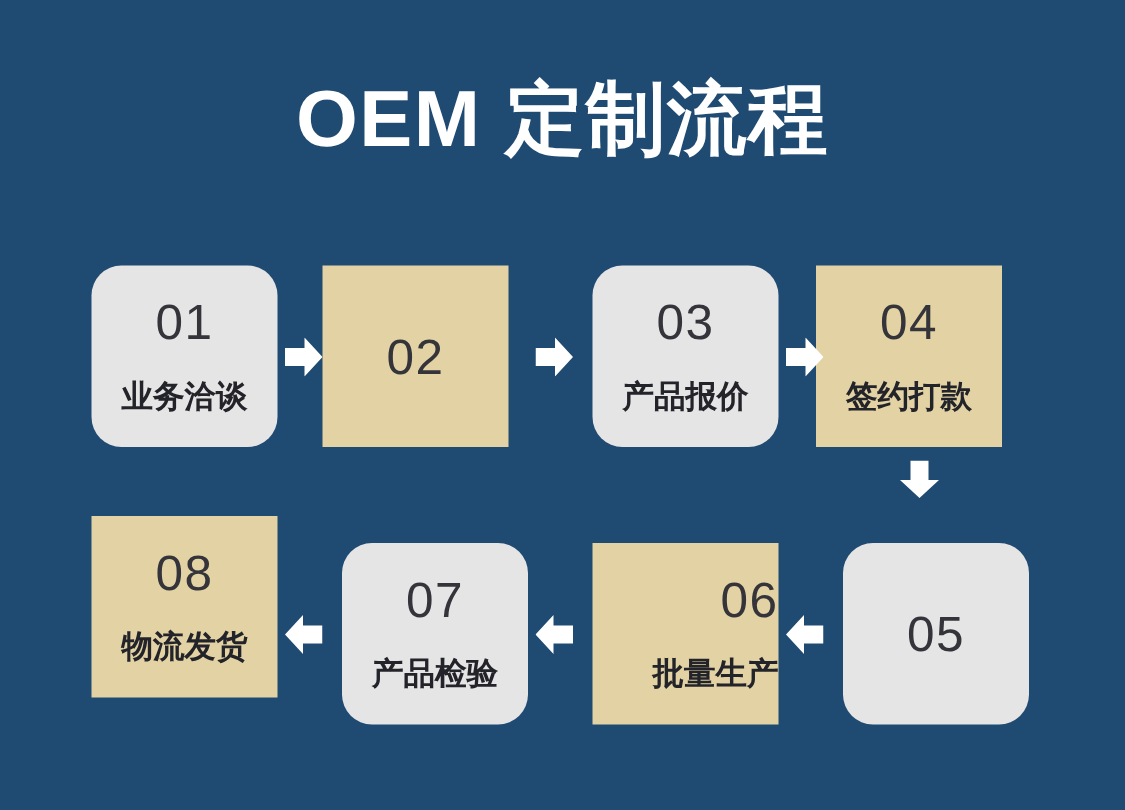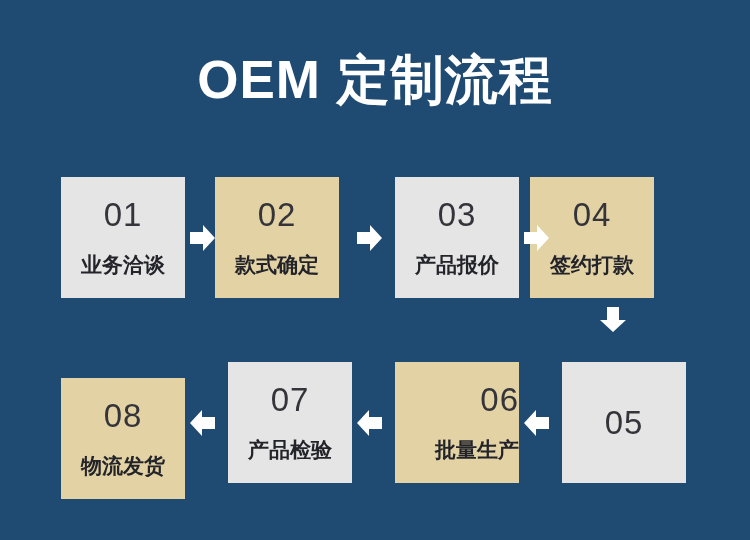--- a/index.html
+++ b/index.html
@@ -39,21 +39,21 @@
   .step-box {
     position: absolute;
     width: 124px;
     height: 121px;
     box-sizing: border-box;
     display: flex;
     flex-direction: column;
     align-items: center;
     justify-content: center;
   }
-  .step-box.gray { background: #e6e5e5; }
+  .step-box.gray { background: #e6e5e5; border-radius: 20px; }
   .step-box.tan  { background: #e3d3a4; }
 
   .step-num {
     font-size: 33px;
     font-weight: normal;
     color: #35343a;
     line-height: 38px;
     letter-spacing: 1px;
   }
   .step-label {
@@ -69,24 +69,24 @@
   .arrow {
     position: absolute;
     display: block;
   }
   .arrow svg { display: block; }
 
   
   #box-01 { left: 61px;  top: 177px; }
   #box-02 { left: 215px; top: 177px; }
   #box-03 { left: 395px; top: 177px; }
-  #box-04 { left: 530px; top: 177px; }
+  #box-04 { left: 544px; top: 177px; }
 
   
-  #box-08 { left: 61px;  top: 378px; text-align: right; }
+  #box-08 { left: 61px;  top: 344px; text-align: right; }
   #box-07 { left: 228px; top: 362px; }
   #box-06 { left: 395px; top: 362px; align-items: flex-end; }
   #box-05 { left: 562px; top: 362px; gap: 45px; }
 
   
   #arrow-1 { left: 190px; top: 225px; }
   #arrow-2 { left: 357px; top: 225px; }
   #arrow-3 { left: 524px; top: 225px; }
   
   #arrow-4 { left: 600px; top: 307px; }
@@ -102,21 +102,20 @@
 
   <div id="title">OEM 定制流程</div>
 
   <div class="step-box gray" id="box-01">
     <div class="step-num">01</div>
     <div class="step-label">业务洽谈</div>
   </div>
 
   <div class="step-box tan" id="box-02">
     <div class="step-num">02</div>
-    <div class="step-label">款式确定</div>
   </div>
 
   <div class="step-box gray" id="box-03">
     <div class="step-num">03</div>
     <div class="step-label">产品报价</div>
   </div>
 
   <div class="step-box tan" id="box-04">
     <div class="step-num">04</div>
     <div class="step-label">签约打款</div>

